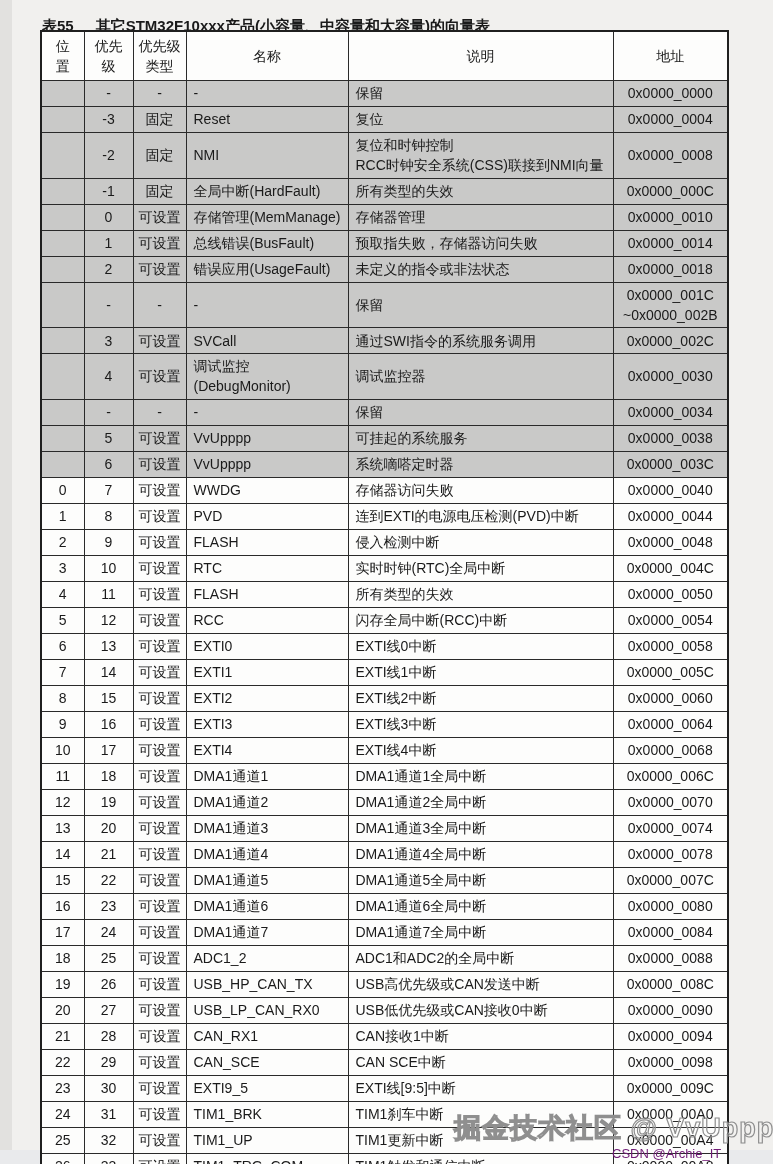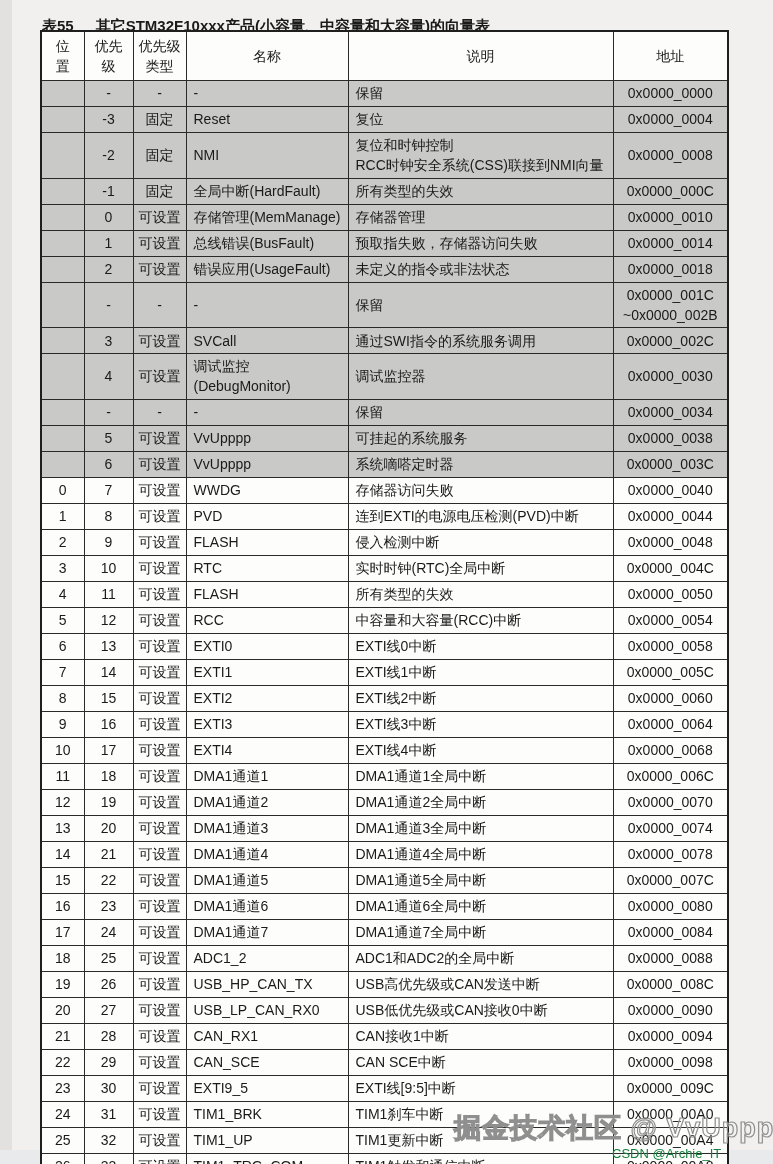--- a/index.html
+++ b/index.html
@@ -73,21 +73,21 @@
     letter-spacing: 1px;
     color: rgba(255,255,255,0.15);
     -webkit-text-stroke: 1.2px #8f8f8f;
     white-space: nowrap;
     pointer-events: none;
   }
   .watermark-credit {
     position: absolute;
     left: 612px; top: 1146px;
     font-size: 13px;
-    color: #15803d;
+    color: #701a75;
     white-space: nowrap;
     pointer-events: none;
   }
 </style>
 </head>
 <body>
 
 <div class="left-strip"></div>
 <div class="bottom-strip"></div>
 
@@ -262,21 +262,21 @@
         <td class="c2">可设置</td>
         <td class="c3">FLASH</td>
         <td class="c4">所有类型的失效</td>
         <td class="c5">0x0000_0050</td>
       </tr>
       <tr>
         <td class="c0">5</td>
         <td class="c1">12</td>
         <td class="c2">可设置</td>
         <td class="c3">RCC</td>
-        <td class="c4">中容量和大容量(RCC)中断</td>
+        <td class="c4">闪存全局中断(RCC)中断</td>
         <td class="c5">0x0000_0054</td>
       </tr>
       <tr>
         <td class="c0">6</td>
         <td class="c1">13</td>
         <td class="c2">可设置</td>
         <td class="c3">EXTI0</td>
         <td class="c4">EXTI线0中断</td>
         <td class="c5">0x0000_0058</td>
       </tr>

